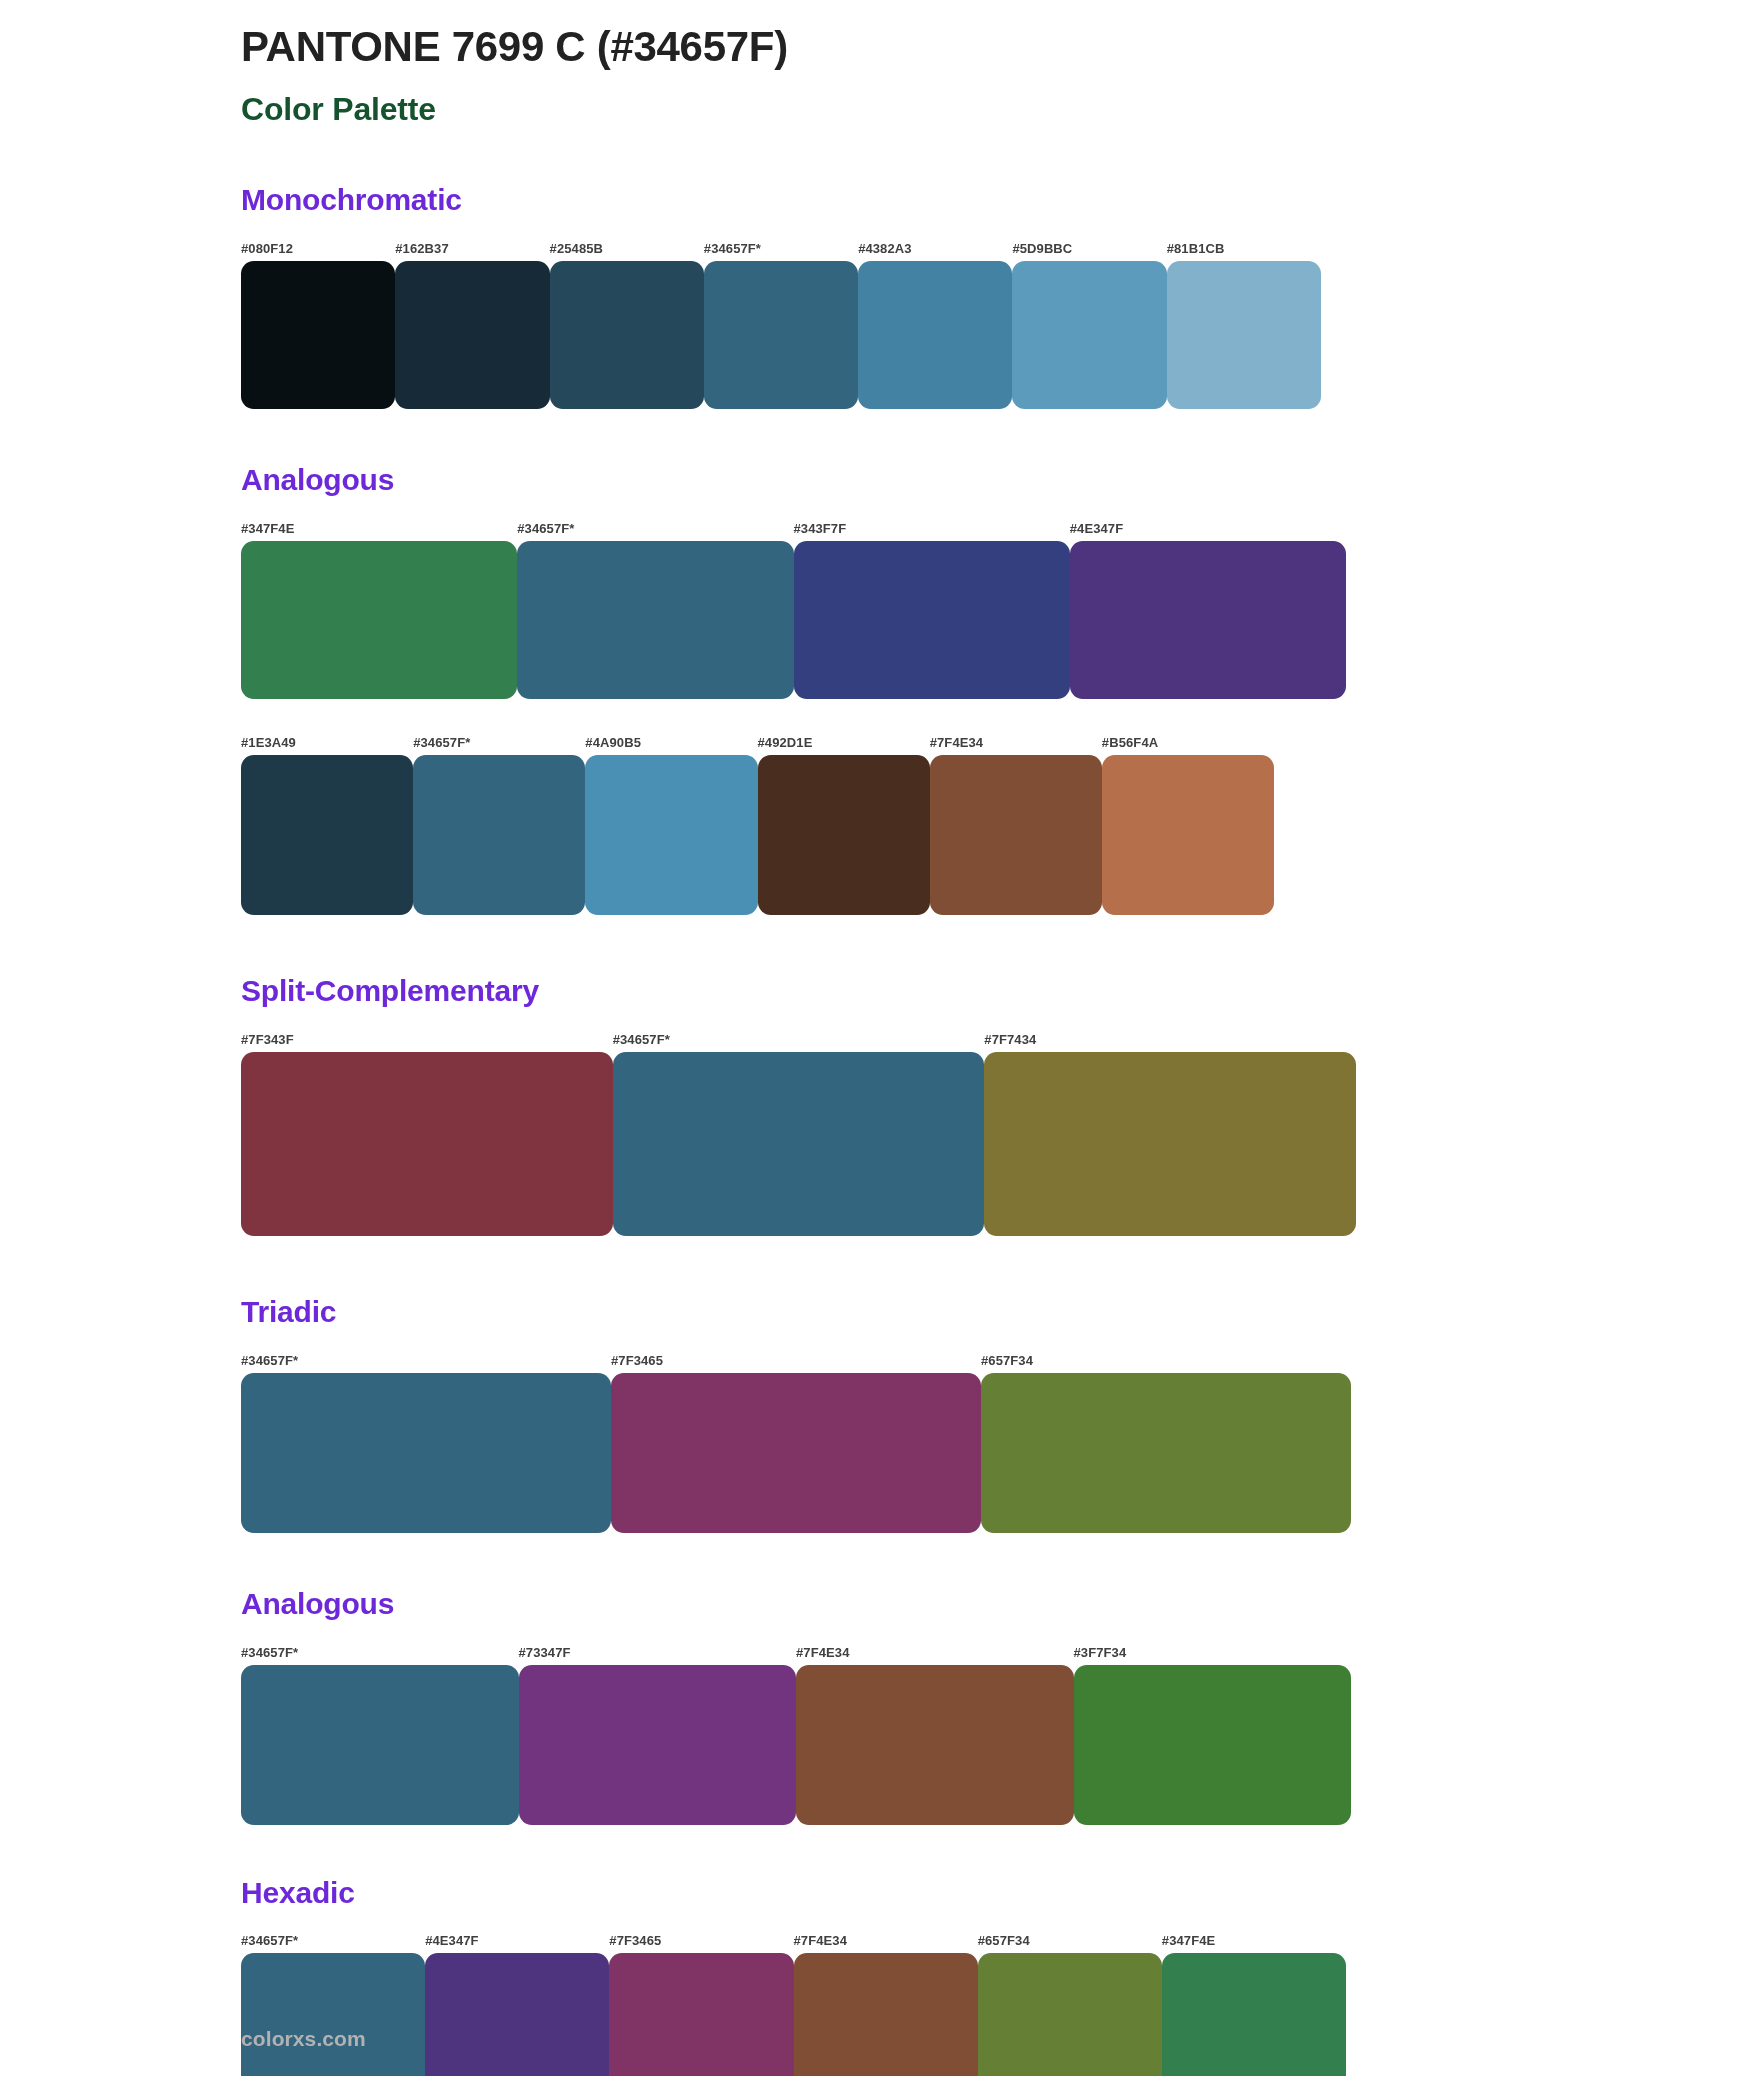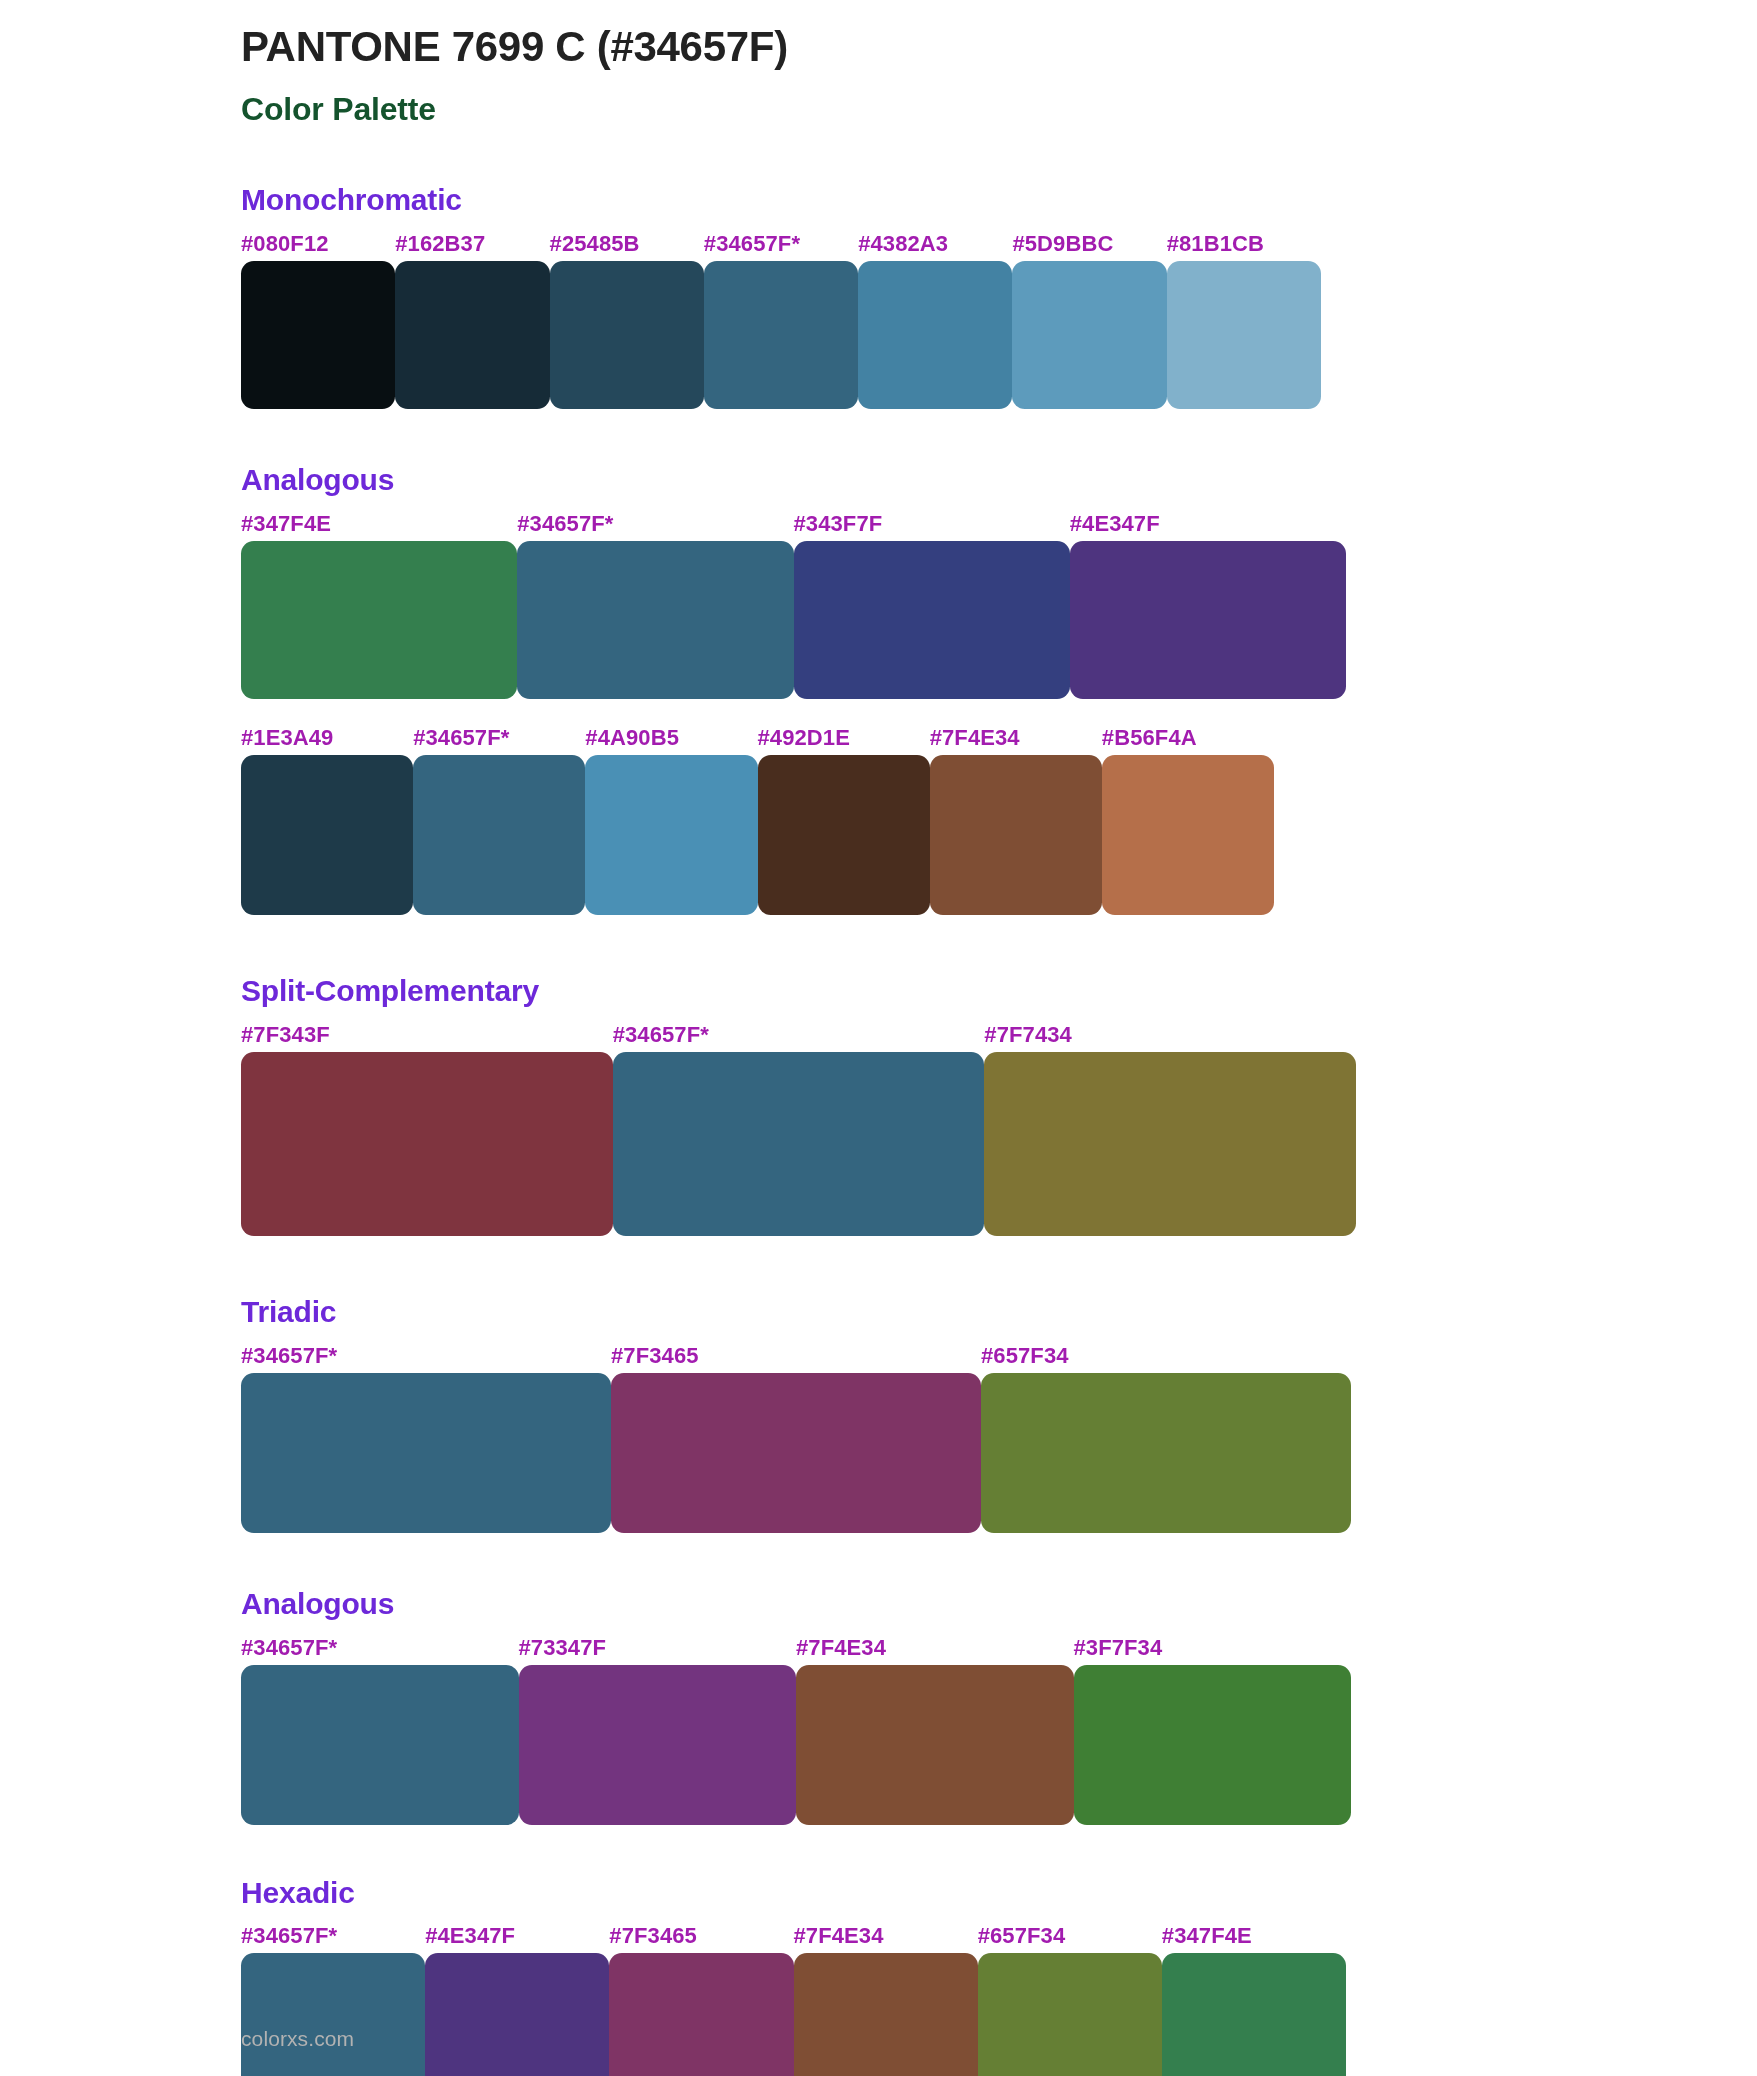--- a/index.html
+++ b/index.html
@@ -72,23 +72,23 @@
   .swatch {
     position: relative;
     flex: 1 1 0;
     display: block;
   }
   .swatch-label {
     position: absolute;
     left: 0;
     bottom: 100%;
     margin-bottom: 5.6px;
-    font-size: 22px;
+    font-size: 13px;
     font-weight: 600;
-    color: #a21caf;
+    color: #404040;
     letter-spacing: 0.1px;
     white-space: nowrap;
     line-height: 1;
     text-align: center;
   }
   .swatch-chip {
     display: block;
     width: 100%;
     height: 100%;
     border-radius: 12.8px;
@@ -115,21 +115,21 @@
 
   .sec-hexadic { margin-top: 50px; }
   .sec-hexadic .swatch-row { width: 1105px; height: 160px; margin-top: 42px; }
 
   
   .footer {
     position: absolute;
     left: 241px;
     top: 2027px;
     font-size: 21px;
-    font-weight: 400;
+    font-weight: 700;
     color: #b2b2b2;
     letter-spacing: 0.1px;
   }
 </style>
 </head>
 <body>
 
 <div class="page">
 
   <div class="inner">

